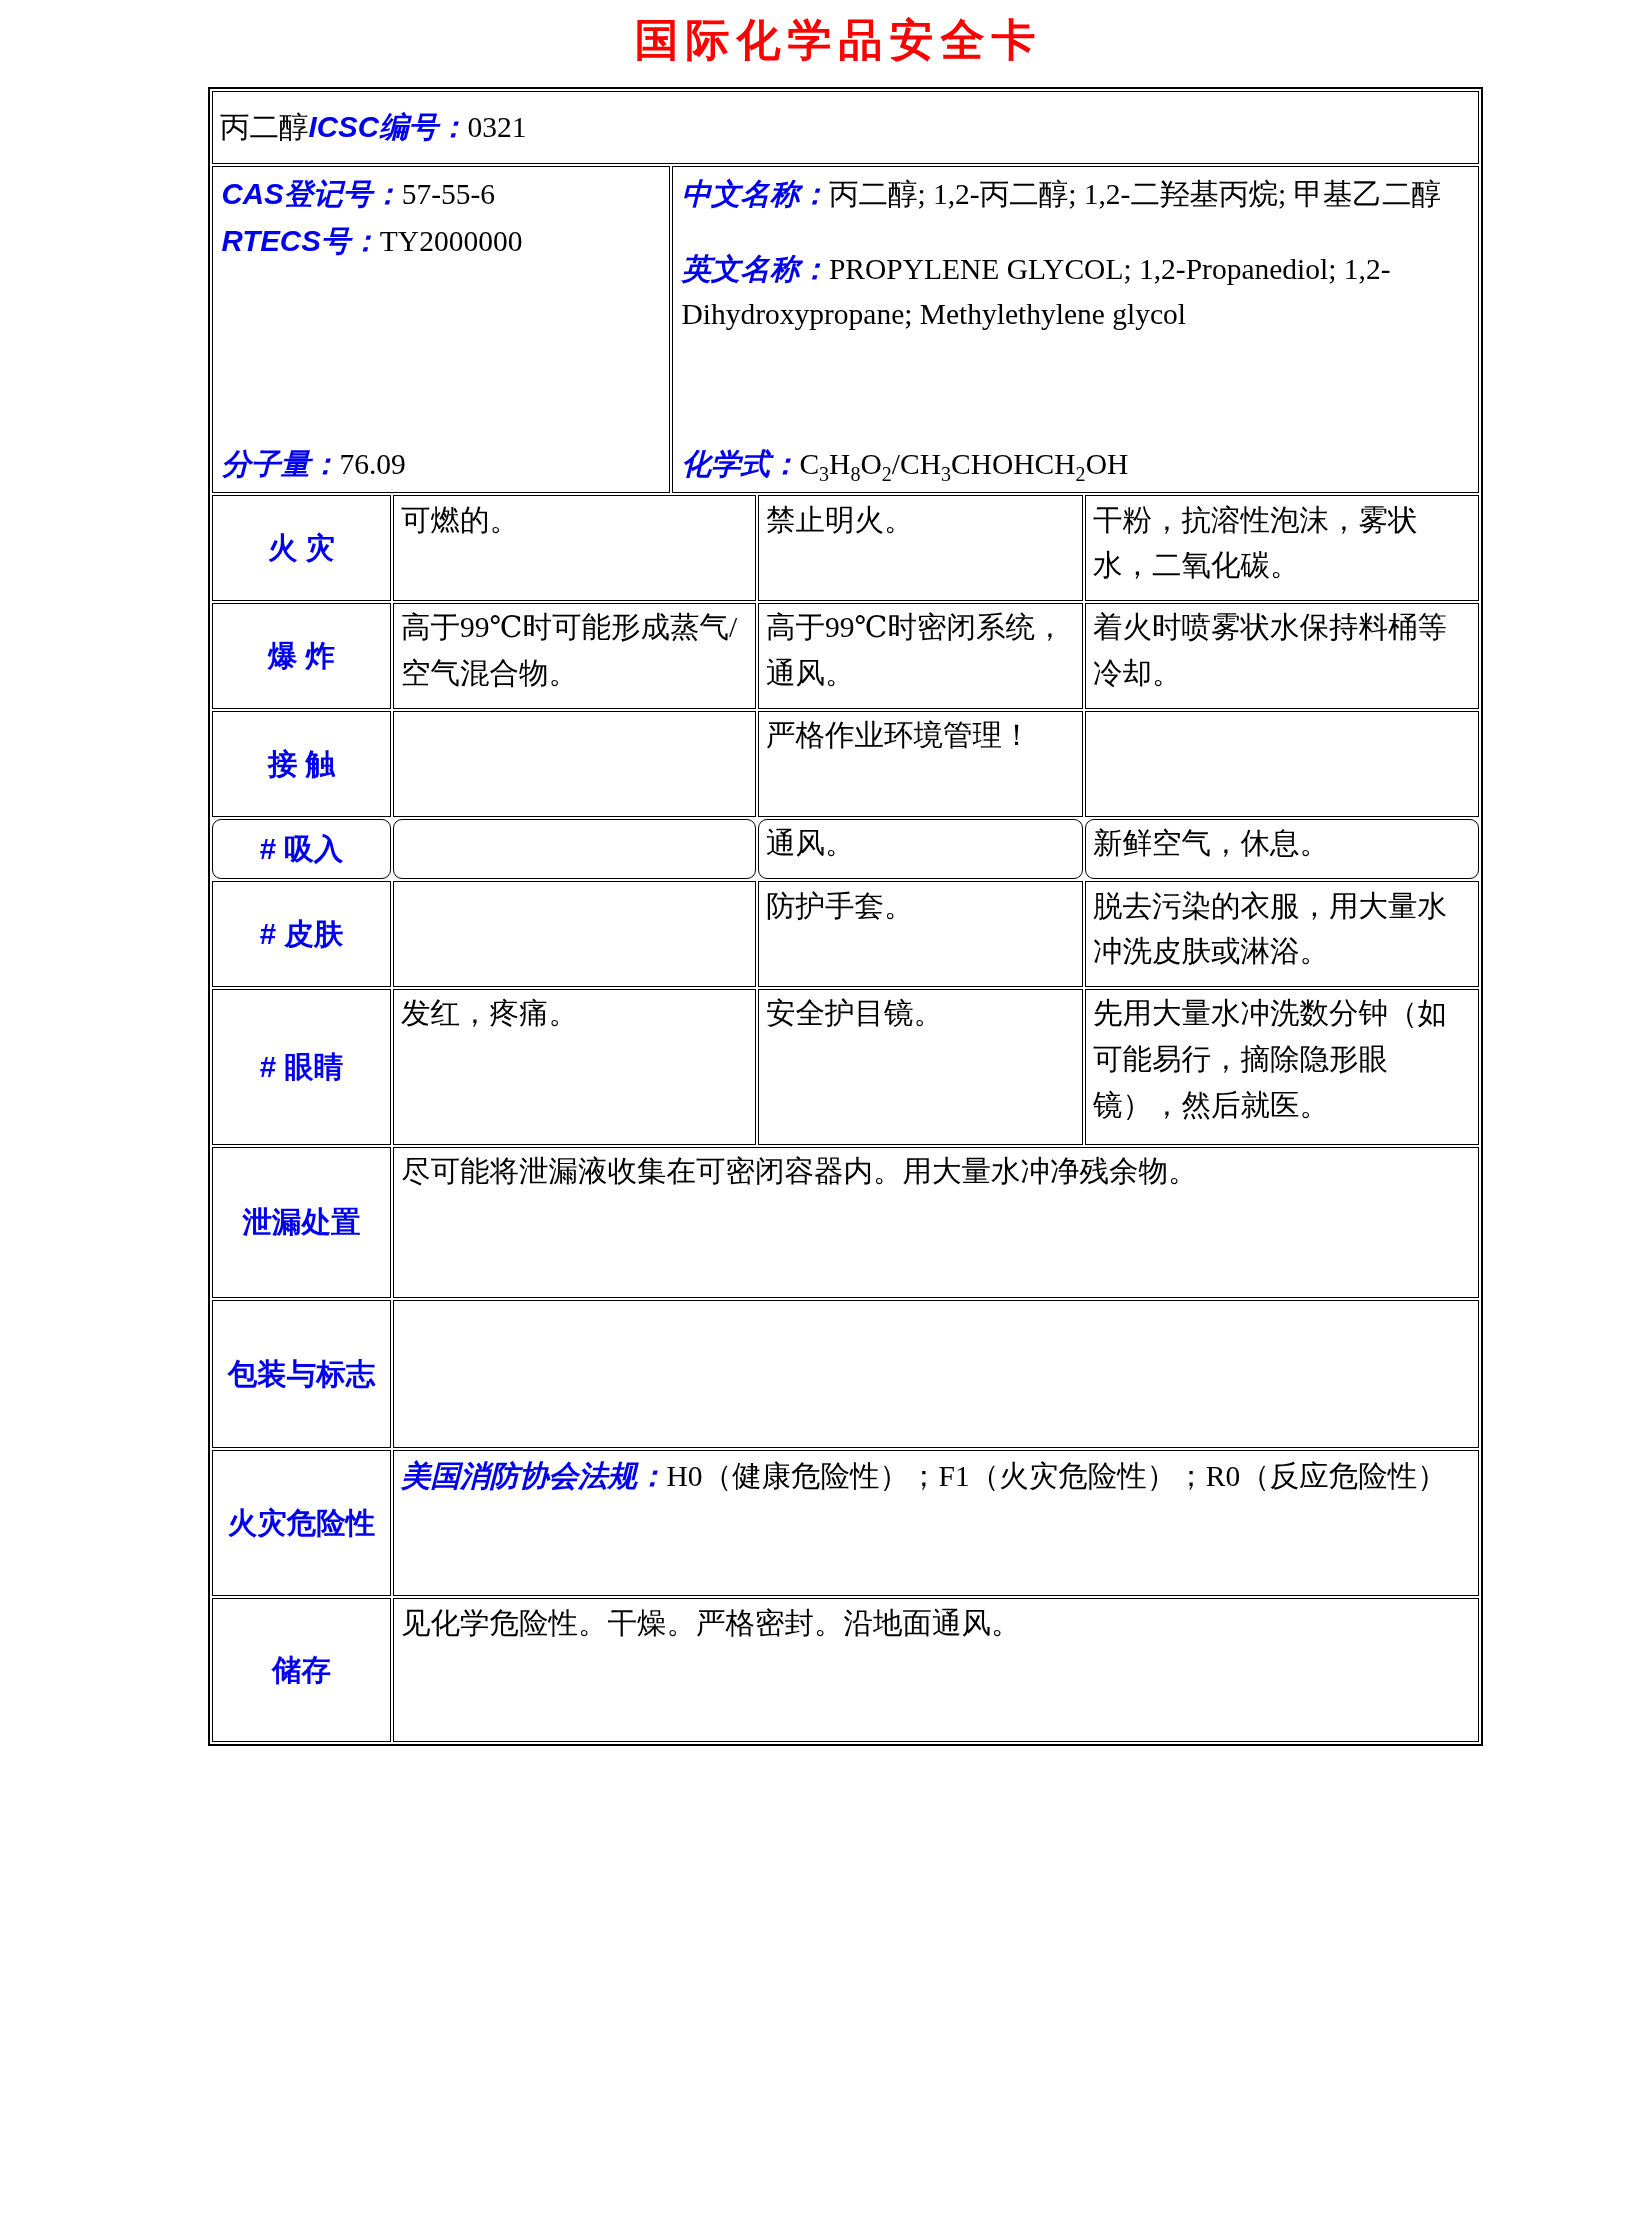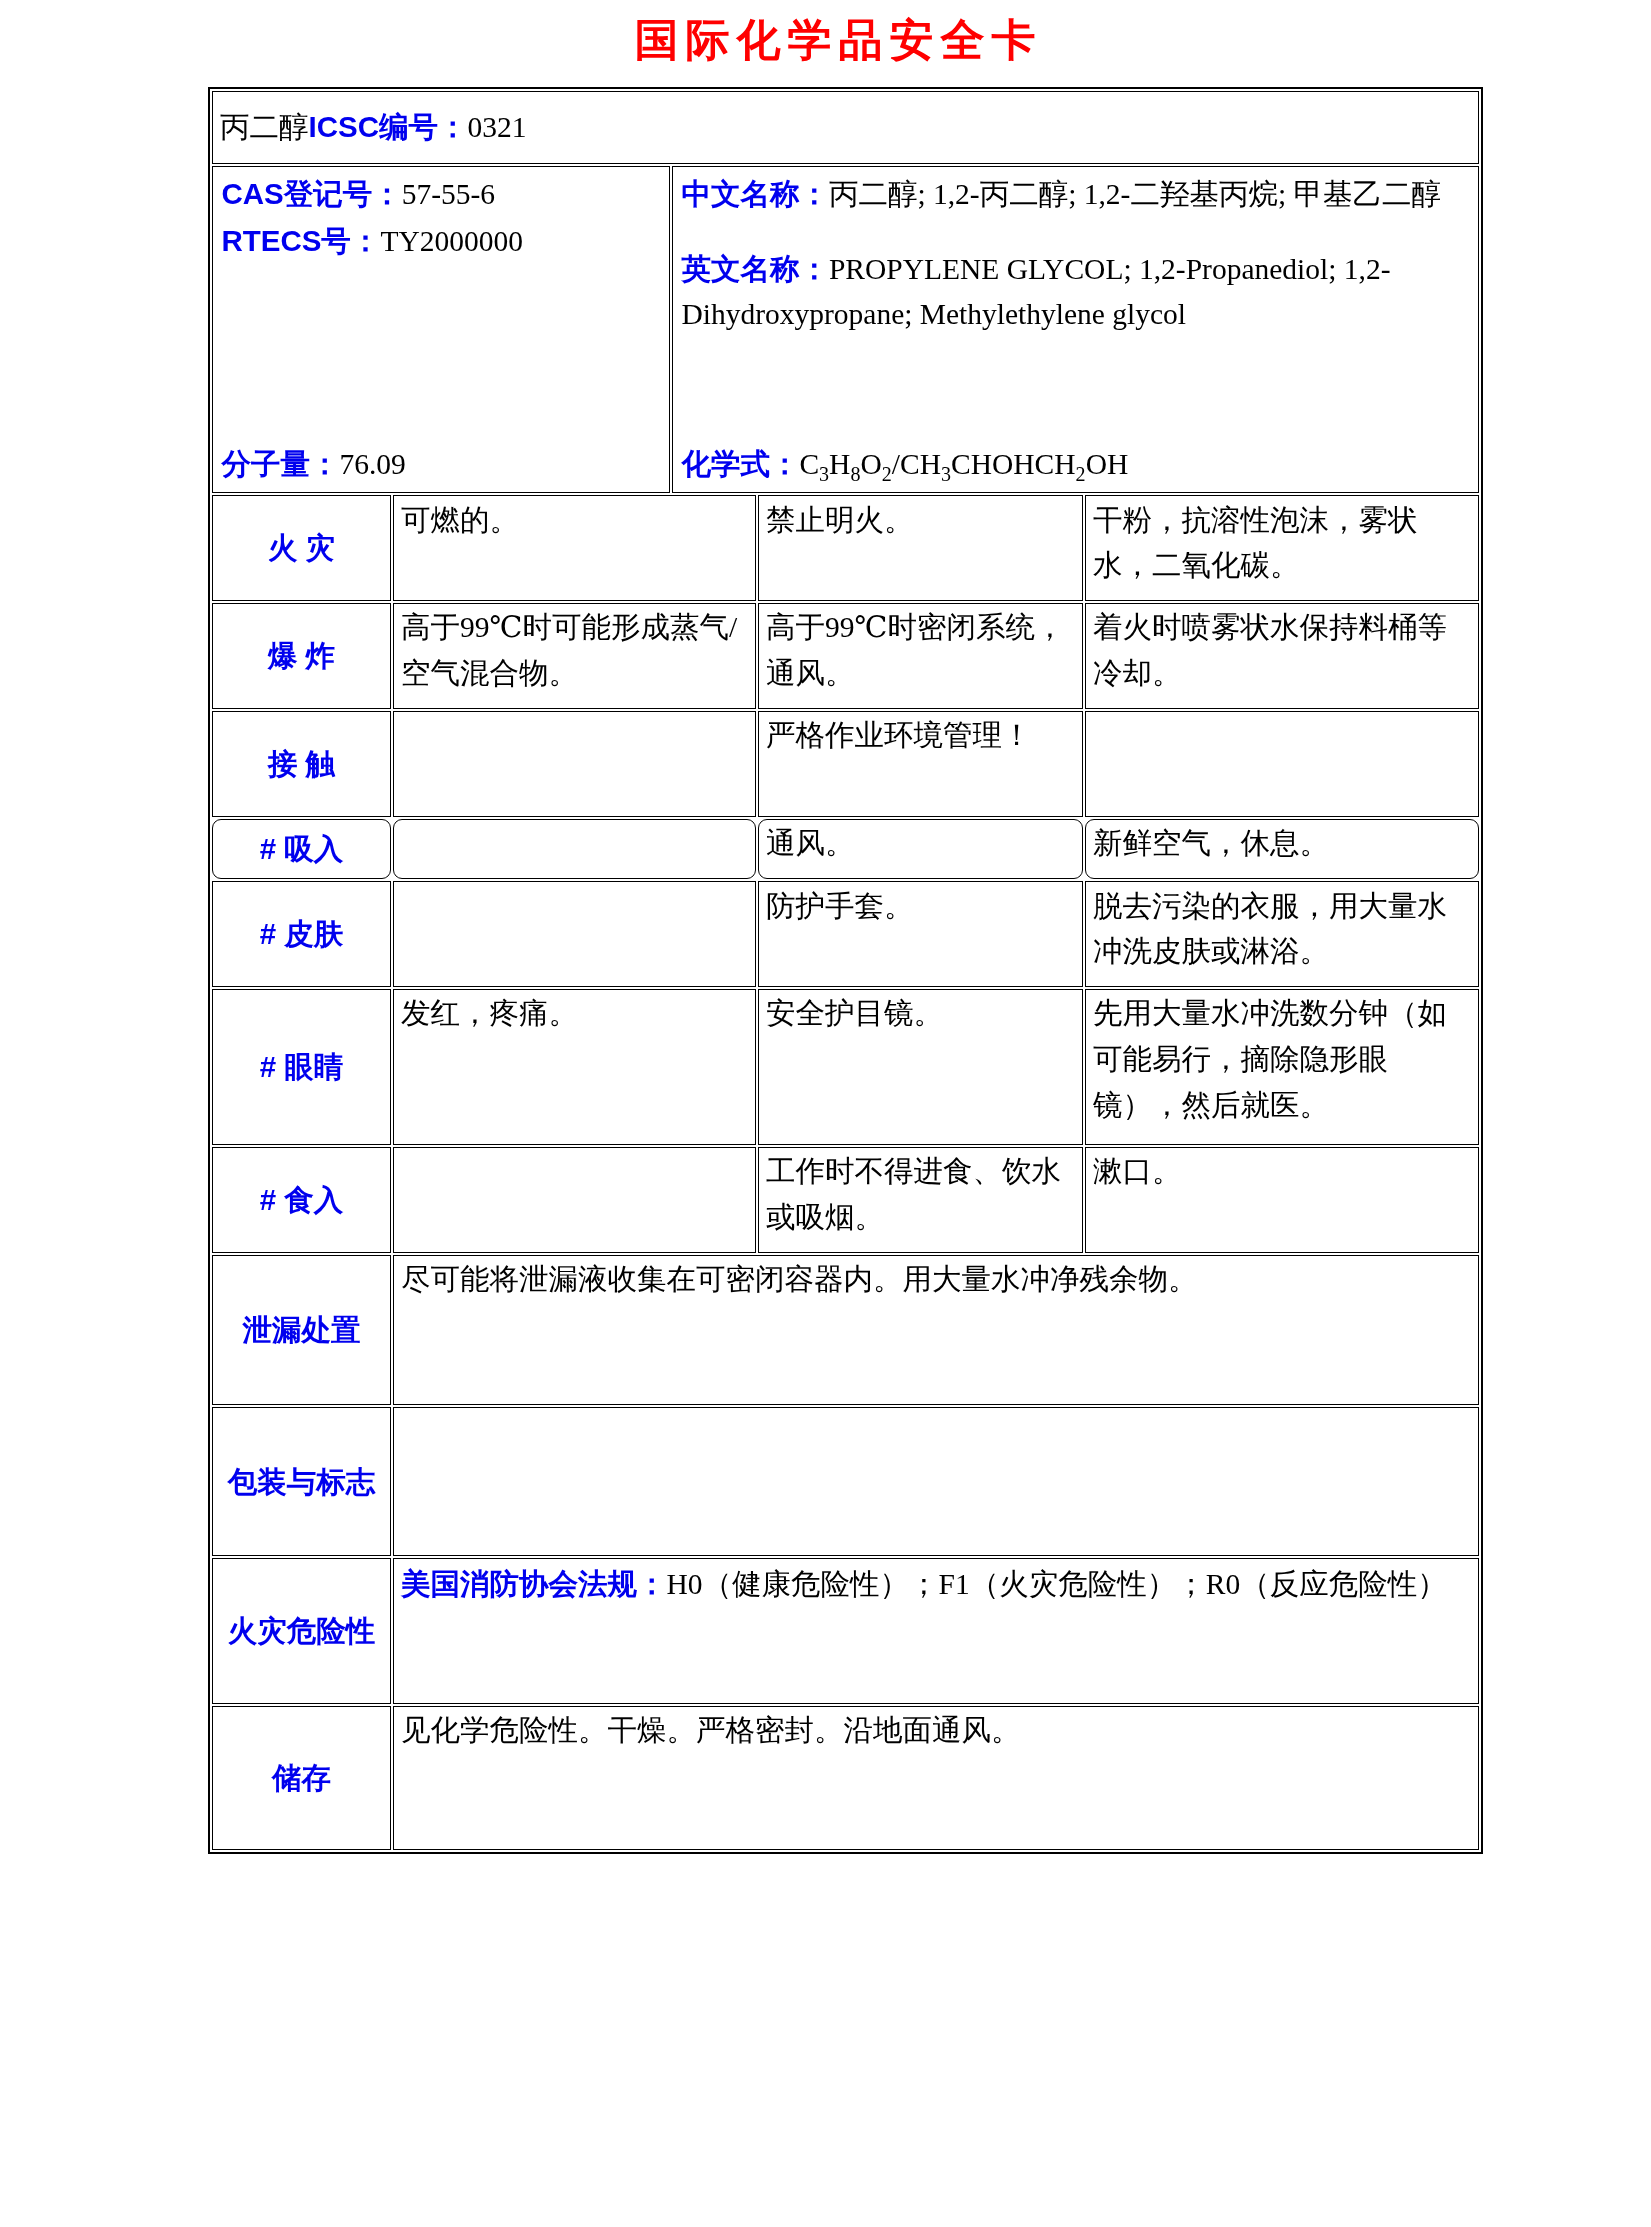--- a/index.html
+++ b/index.html
@@ -64,20 +64,21 @@
   .band-flex{
     display:flex;
     justify-content:flex-start;
     align-items:center;
     width:100%;
   }
   .blue-label{
     color:var(--blue);
     font-family:"Liberation Sans","DejaVu Sans",sans-serif;
     font-weight:bold;
+    font-style:italic;
   }
   td.id-cell{vertical-align:top;padding:4.2px 8.4px;}
   .vfill{
     display:flex;
     flex-direction:column;
     height:100%;
     min-height:295px;
   }
   .push-bottom{margin-top:auto;}
   .name-block{margin-bottom:28px;}
@@ -187,26 +188,20 @@
       <td class="content">脱去污染的衣服，用大量水冲洗皮肤或淋浴。</td>
     </tr>
 
     <tr class="rh-tall">
       <td class="lbl"># 眼睛</td>
       <td class="content" colspan="2">发红，疼痛。</td>
       <td class="content">安全护目镜。</td>
       <td class="content">先用大量水冲洗数分钟（如可能易行，摘除隐形眼镜），然后就医。</td>
     </tr>
 
-    <tr class="rh-std">
-      <td class="lbl"># 食入</td>
-      <td class="content" colspan="2"></td>
-      <td class="content">工作时不得进食、饮水或吸烟。</td>
-      <td class="content">漱口。</td>
-    </tr>
 
     <tr class="rh-spill">
       <td class="lbl">泄漏处置</td>
       <td class="content" colspan="4">尽可能将泄漏液收集在可密闭容器内。用大量水冲净残余物。</td>
     </tr>
 
     <tr class="rh-pack">
       <td class="lbl">包装与标志</td>
       <td class="content" colspan="4"></td>
     </tr>

